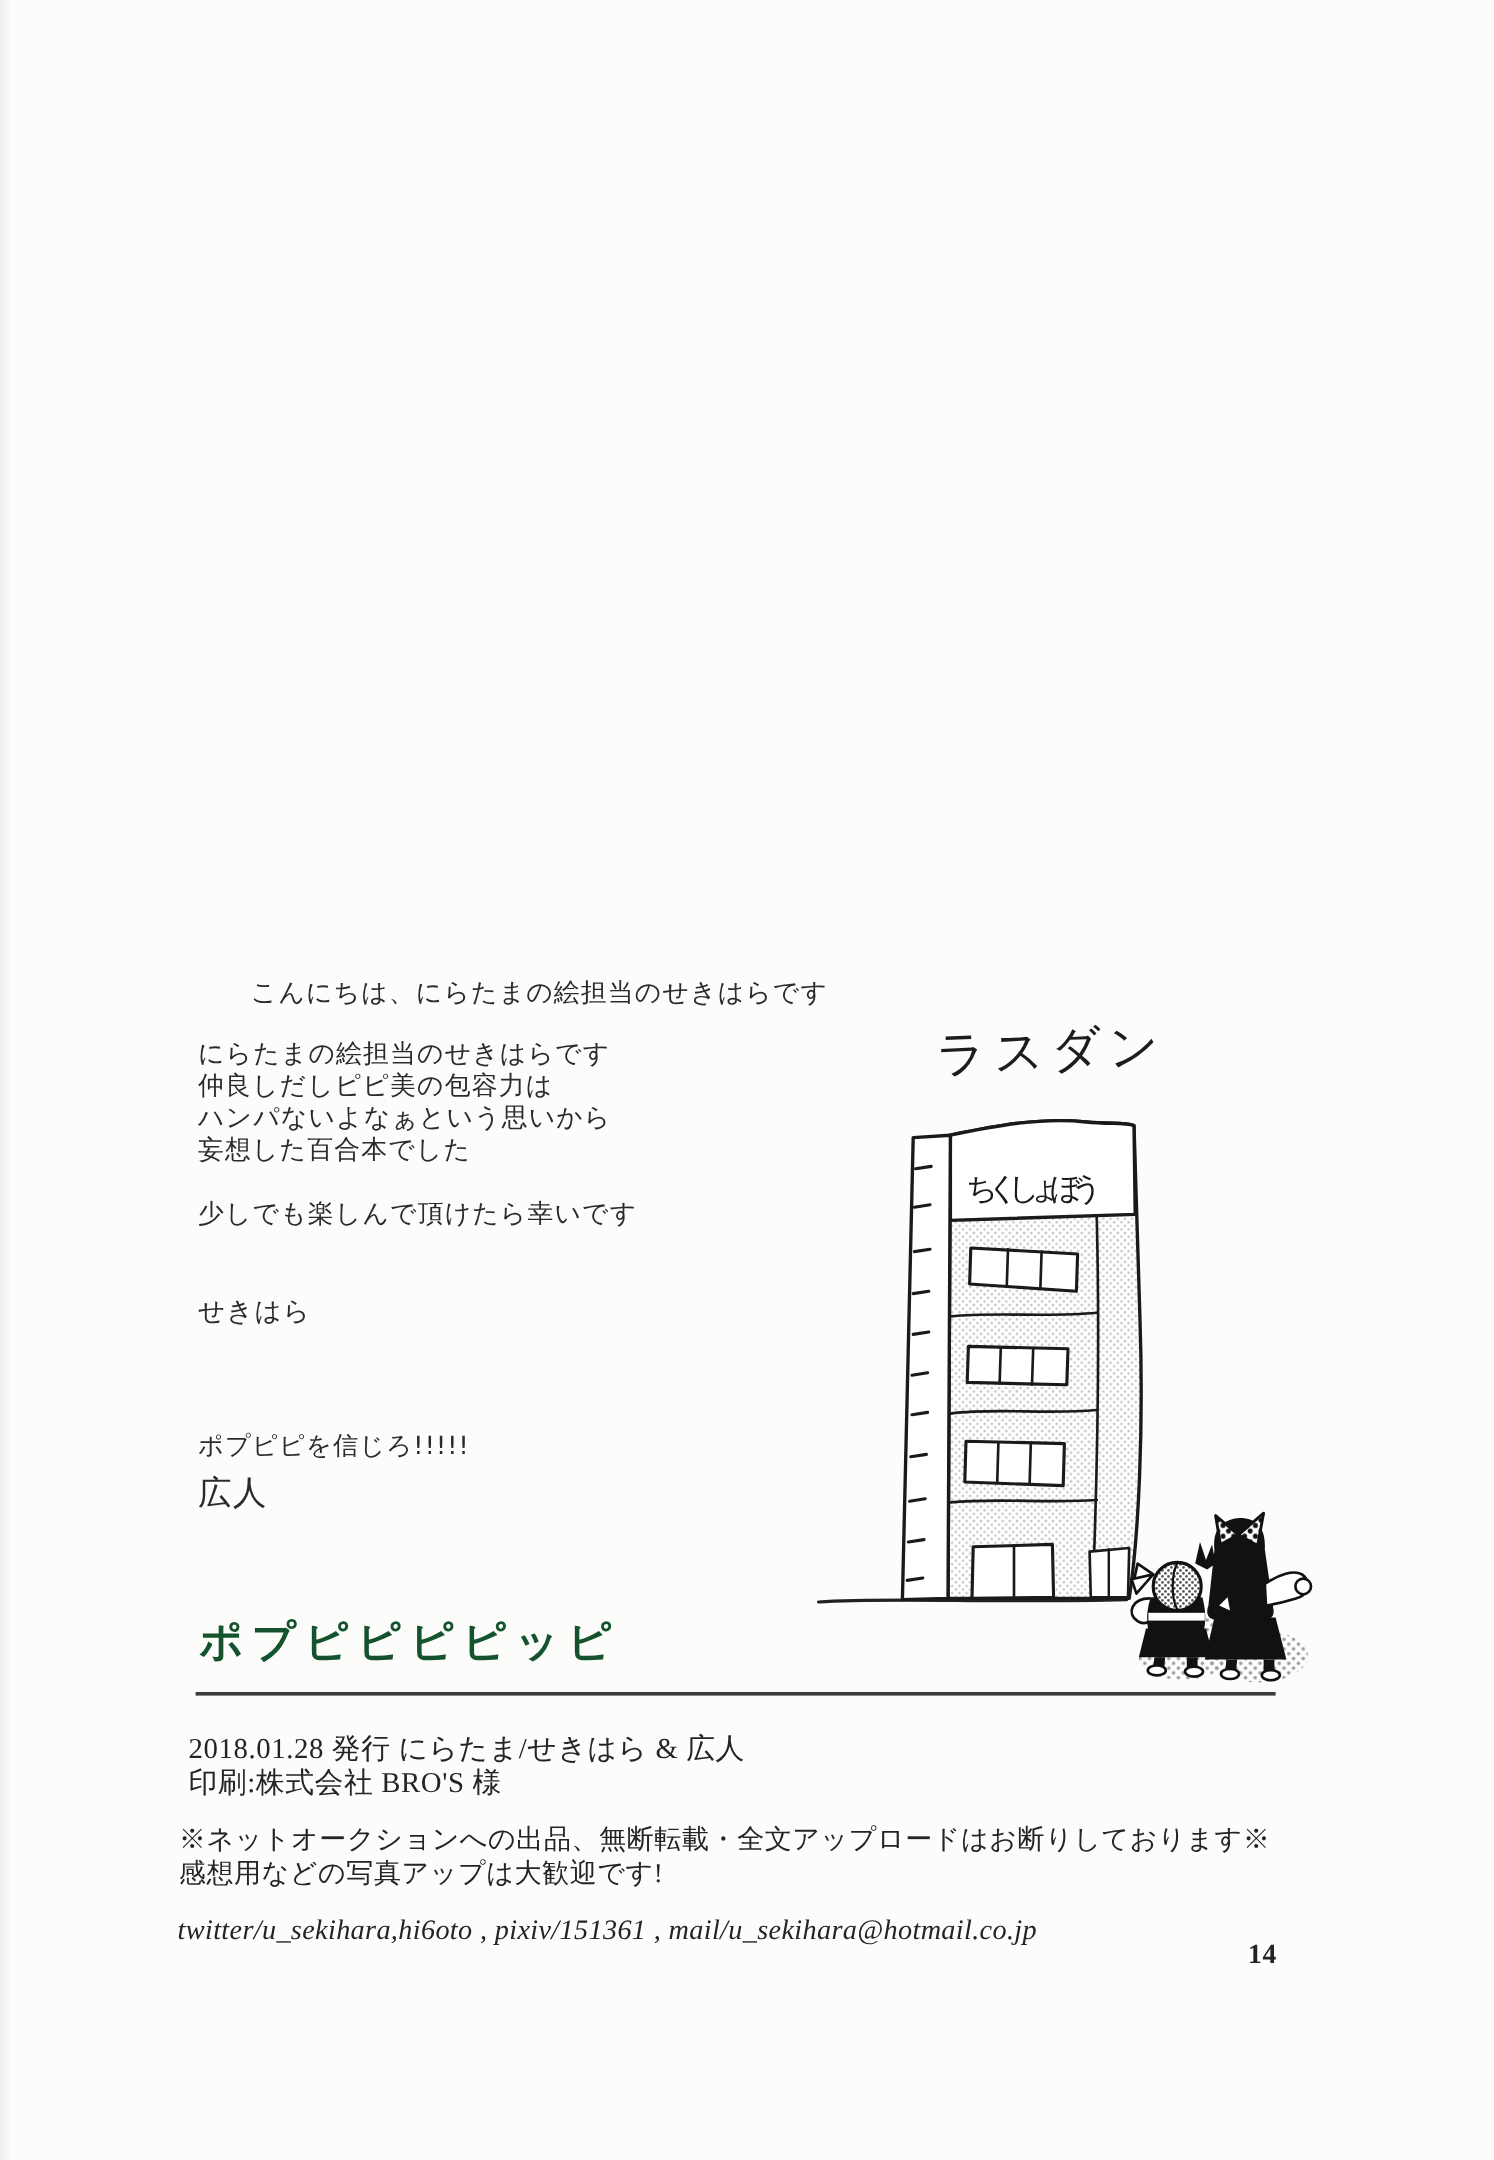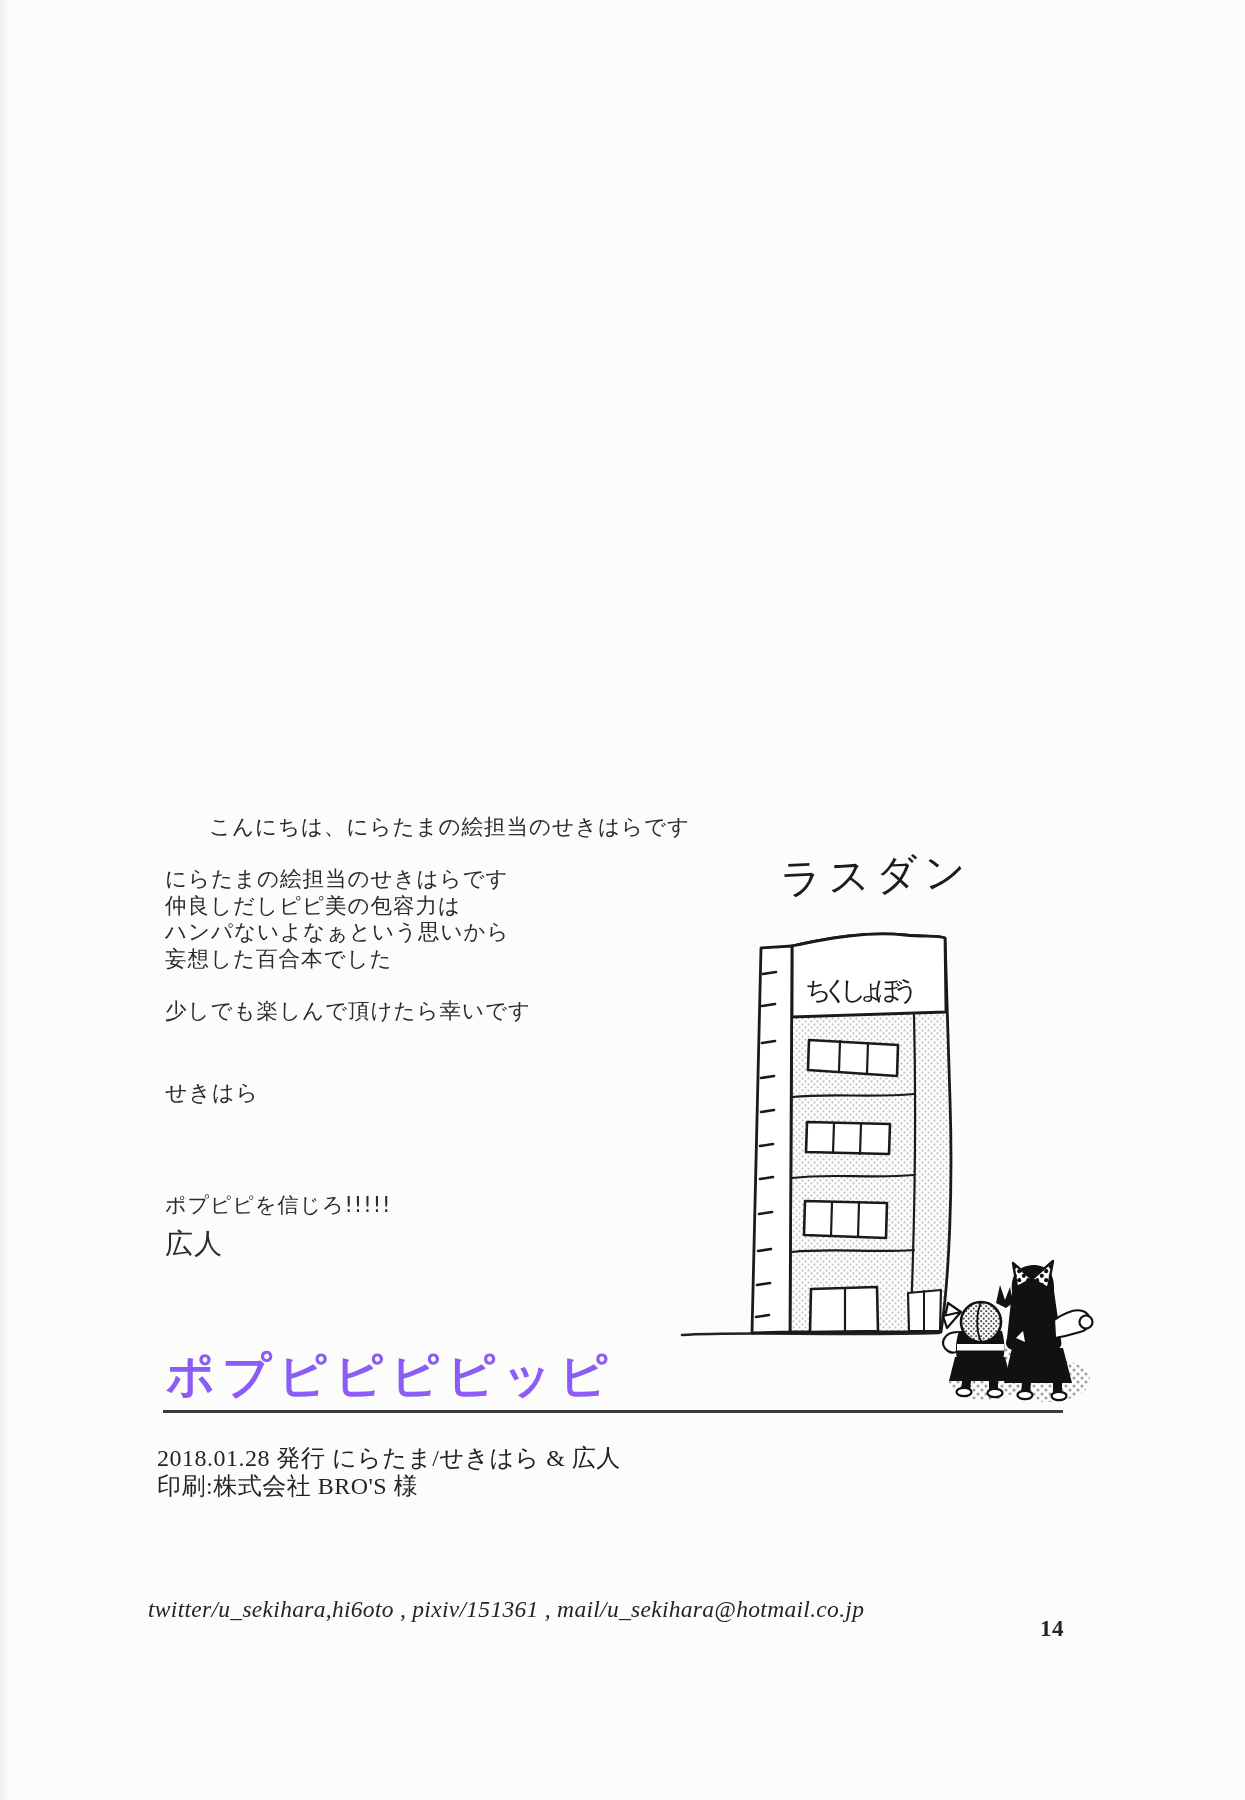--- a/index.html
+++ b/index.html
@@ -30,22 +30,22 @@
   .coauthor-msg{left:165px;top:1191px;font-size:21px;text-align:right;}
   .sig-coauthor{left:165px;top:1225px;font-size:28px;}
   .caption-rasudan{
     left:780px;top:848px;
     font-size:41px;letter-spacing:6px;
     transform:rotate(-2.5deg);
     color:#1c1c1c;
   }
   .book-title{
     left:166px;top:1344px;
-    font-size:48px;font-weight:bold;letter-spacing:7px;
-    color:#8b5cf6;
+    font-size:36px;font-weight:bold;letter-spacing:7px;
+    color:#14532d;
   }
   .colophon-rule{
     position:absolute;left:163px;top:1410px;width:900px;height:3px;
     background:#3b3b3b;
   }
   .serif{font-family:"Liberation Serif","DejaVu Serif",serif;letter-spacing:0.5px;color:#242424;}
   .pub-block{left:157px;top:1444px;font-size:24px;line-height:28px;}
   .notice-block{left:149px;top:1519px;font-size:22.5px;line-height:27.5px;}
   .contact-line{left:148px;top:1596px;font-size:23.5px;letter-spacing:0.3px;font-style:italic;}
   .page-number{left:1040px;top:1616px;font-size:23px;font-weight:bold;}
@@ -186,17 +186,18 @@
       <ellipse cx="1025" cy="1395" rx="7.5" ry="4.2" fill="#ffffff" stroke="#111" stroke-width="2.2"></ellipse>
       <ellipse cx="1059" cy="1396" rx="7.5" ry="4.2" fill="#ffffff" stroke="#111" stroke-width="2.2"></ellipse>
     </g>
   </svg>
 
   <div class="jp book-title">ポプピピピピッピ</div>
   <div class="colophon-rule"></div>
 
   <div class="jp serif pub-block"><div>2018.01.28 発行 にらたま/せきはら &amp; 広人</div><div>印刷:株式会社 BRO'S 様</div></div>
 
+  <div class="jp serif notice-block"><div>※ネットオークションへの出品、無断転載・全文アップロードはお断りしております※</div><div>感想用などの写真アップは大歓迎です!</div></div>
 
   <div class="jp serif contact-line">twitter/u_sekihara,hi6oto , pixiv/151361 , mail/u_sekihara@hotmail.co.jp</div>
 
   <div class="jp serif page-number">14</div>
 </div>
 
 </body></html>

